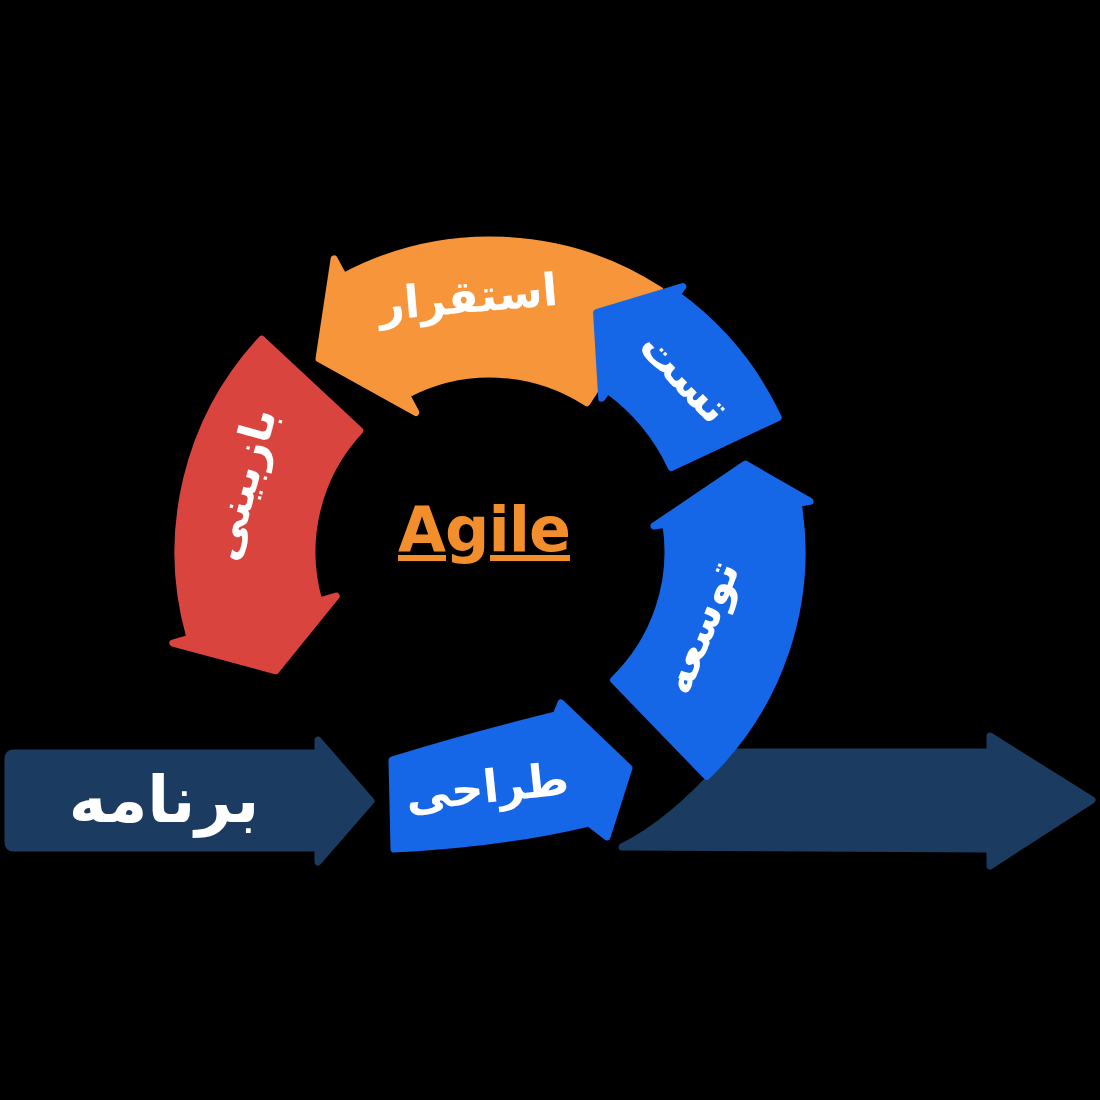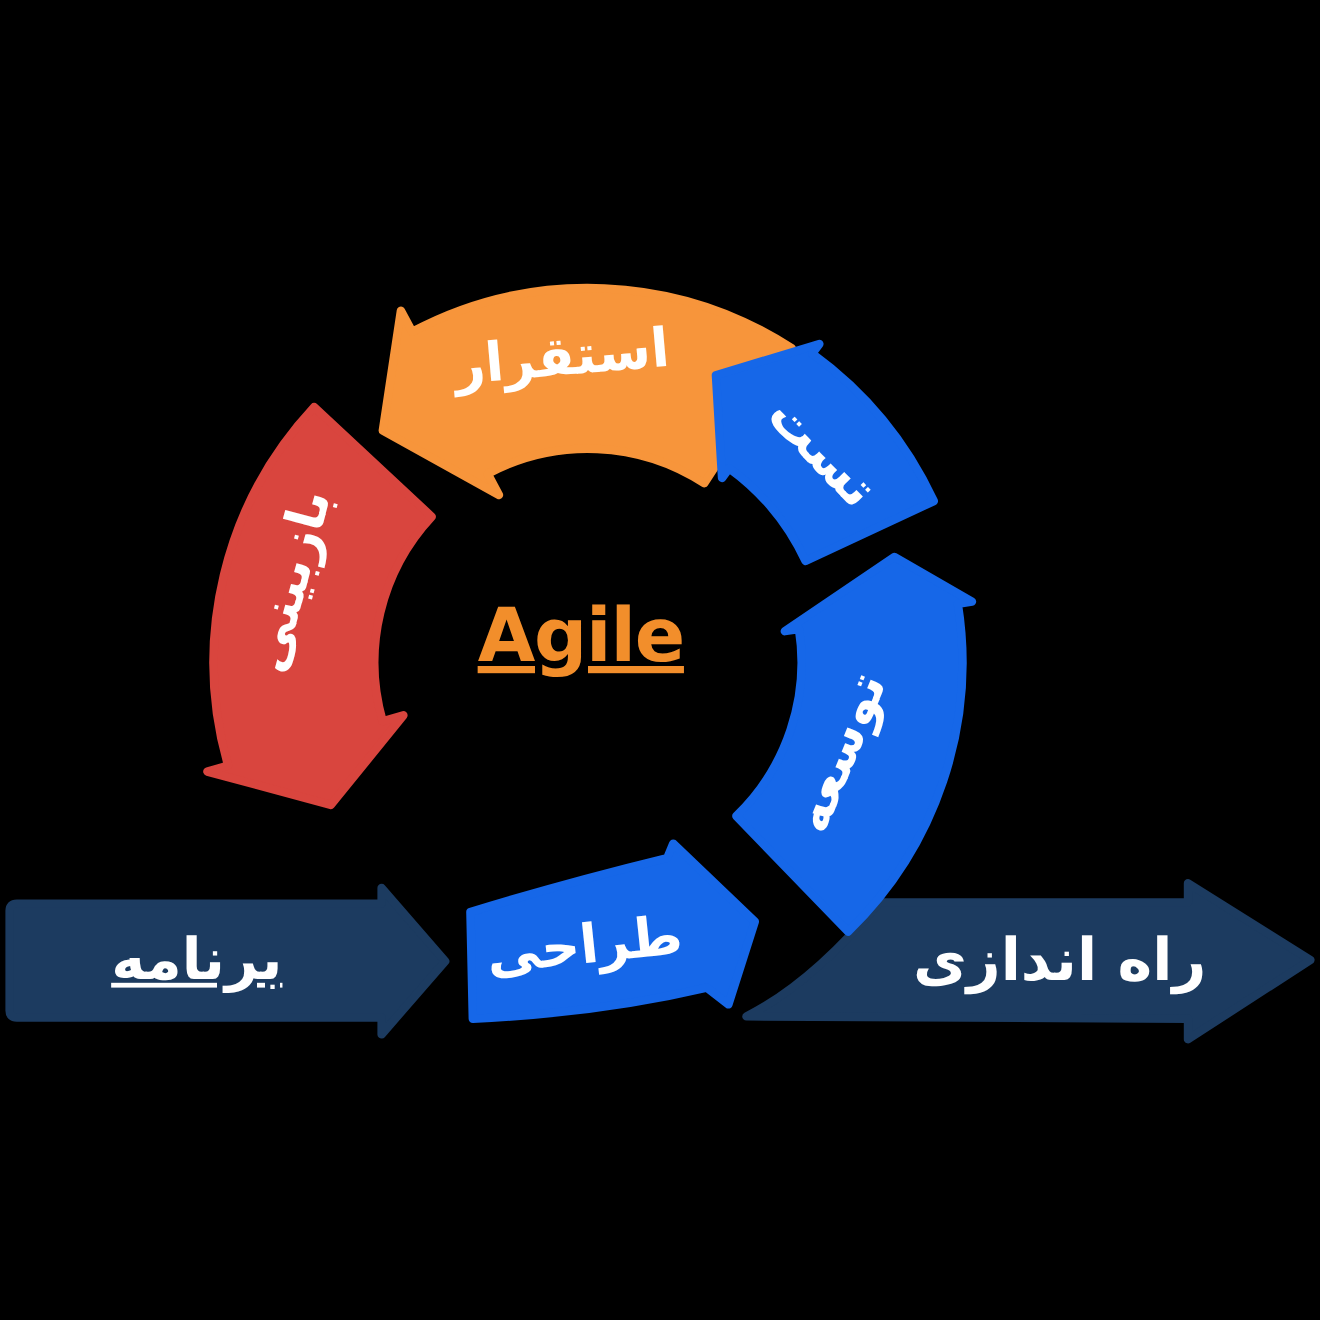--- a/index.html
+++ b/index.html
@@ -24,21 +24,21 @@
     white-space: nowrap;
     transform: translate(-50%, -50%);
     line-height: 1;
     user-select: none;
   }
   .lbl-deploy  { left: 468px; top: 297px; font-size: 45px; transform: translate(-50%,-50%) rotate(-5deg); }
   .lbl-review  { left: 242px; top: 484px; font-size: 44px; transform: translate(-50%,-50%) rotate(-75deg); }
   .lbl-test    { left: 685px; top: 377px; font-size: 44px; transform: translate(-50%,-50%) rotate(46deg); }
   .lbl-develop { left: 700px; top: 627px; font-size: 44px; transform: translate(-50%,-50%) rotate(-68deg); }
   .lbl-design  { left: 487px; top: 787px; font-size: 45px; transform: translate(-50%,-50%) rotate(-6deg); }
-  .lbl-plan    { left: 164px; top: 800px; font-size: 48px; text-decoration: underline; }
+  .lbl-plan    { left: 164px; top: 800px; font-size: 64px; }
   .lbl-launch  { left: 883px; top: 800px; font-size: 49px; }
   .lbl-agile   { left: 484px; top: 530px; font-size: 62px; letter-spacing: -1px; }
 </style>
 </head>
 <body style="background: rgb(0, 0, 0);">
 
 <div id="canvas">
 
   <svg id="arrows-svg" width="1100" height="1100" viewBox="0 0 1100 1100">
     <path id="arrow-plan" d="M 14 753 L 318 753 L 318 740 L 371 801 L 318 862 L 318 848 L 14 848 Q 8 848 8 842 L 8 759 Q 8 753 14 753 Z" fill="#1C3B60" stroke="#1C3B60" stroke-width="7" stroke-linejoin="round" stroke-linecap="round"></path>
@@ -49,16 +49,15 @@
     <path id="arrow-develop" d="M 706.7 776.4 A 312 312 0 0 0 798.2 503.2 L 810.0 501.3 L 745.3 464.1 L 654.0 526.0 L 665.8 524.2 A 178 178 0 0 1 613.6 680.0 Z" fill="#1667E8" stroke="#1667E8" stroke-width="7" stroke-linejoin="round" stroke-linecap="round"></path>
     <path id="arrow-design" d="M 392 760 Q 470 736 556 715 L 561 703 L 629 768 L 607 837 L 589 823 Q 500 844 394 849 Z" fill="#1667E8" stroke="#1667E8" stroke-width="7" stroke-linejoin="round" stroke-linecap="round"></path>
   </svg>
 
   <div class="lbl lbl-deploy" dir="rtl" style="color: rgb(255, 255, 255);">استقرار</div>
   <div class="lbl lbl-review" dir="rtl" style="color: rgb(255, 255, 255);">بازبینی</div>
   <div class="lbl lbl-test" dir="rtl" style="color: rgb(255, 255, 255);">تست</div>
   <div class="lbl lbl-develop" dir="rtl" style="color: rgb(255, 255, 255);">توسعه</div>
   <div class="lbl lbl-design" dir="rtl" style="color: rgb(255, 255, 255);">طراحی</div>
   <div class="lbl lbl-plan" dir="rtl" style="color: rgb(255, 255, 255);">برنامه</div>
-  <div class="lbl lbl-launch" dir="rtl" style="color: rgb(255, 255, 255);">راه اندازی</div>
   <div class="lbl lbl-agile" id="agile-title" style="color: rgb(242, 142, 43); text-decoration: underline;">Agile</div>
 
 </div>
 
 </body></html>

